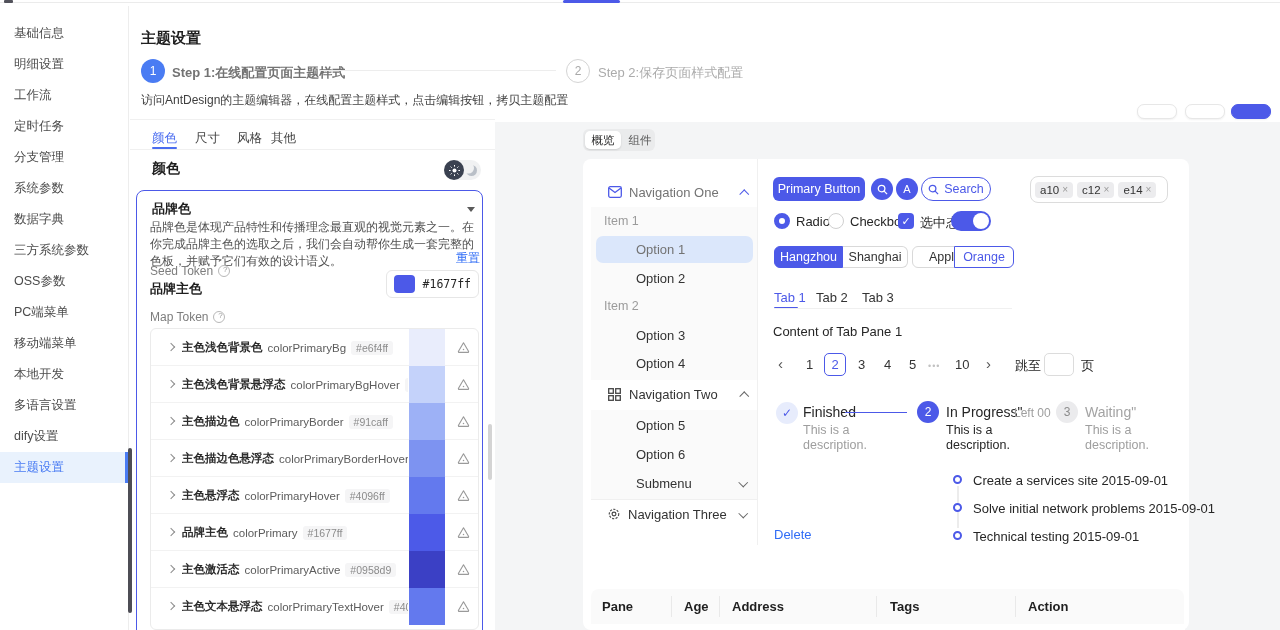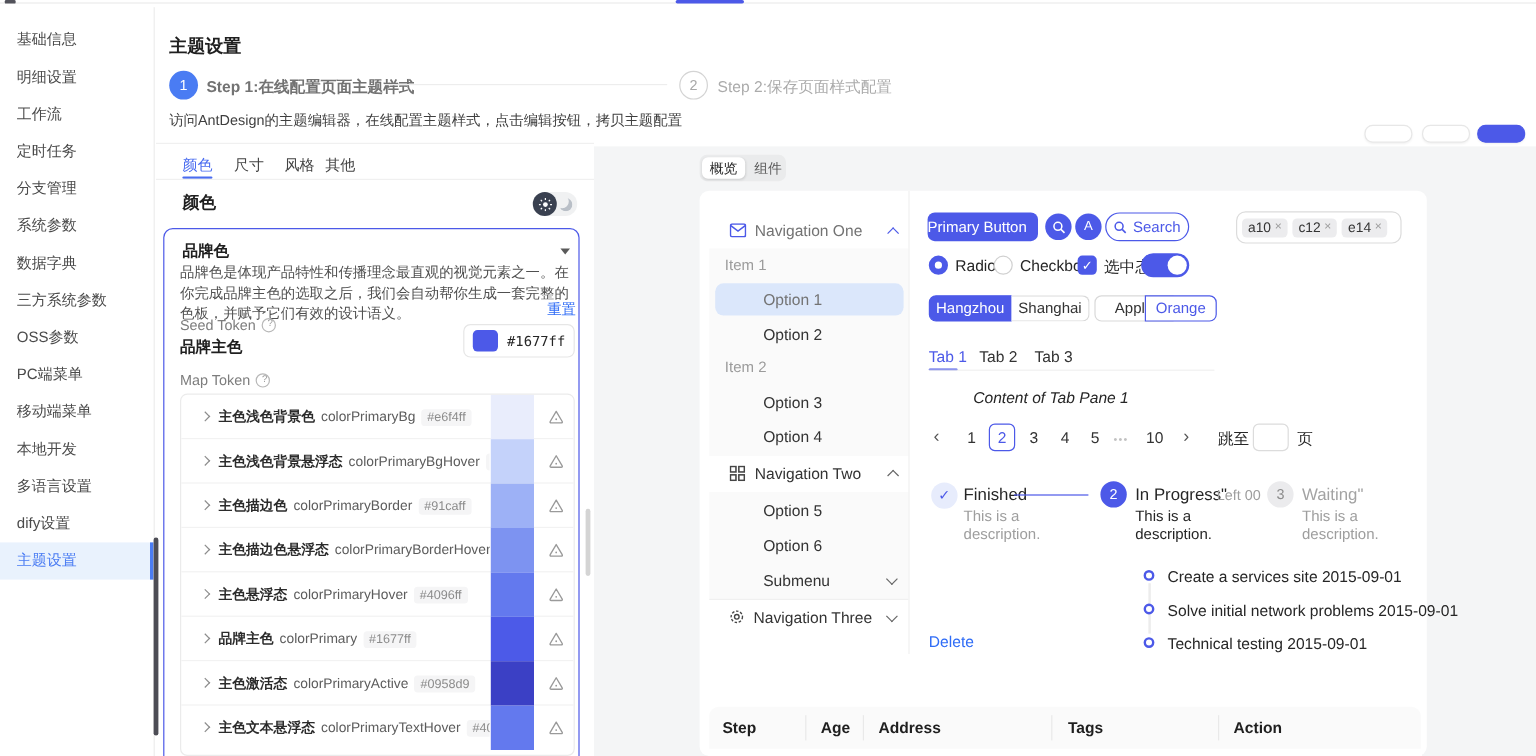--- a/index.html
+++ b/index.html
@@ -98,21 +98,21 @@
   .menu-group { color:#9b9b9b; font-size:12.5px; cursor:default; }
   .menu-sel { left:596px; top:236px; width:157px; height:27px; background:#dbe7fb; border-radius:7px; cursor:pointer; }
   .blue-t { color:#737373; }
   .chev { display:inline-block; width:6.5px; height:6.5px; border-right:1.5px solid #666; border-bottom:1.5px solid #666; }
   .chev-up { transform:rotate(-135deg) translate(-1px,-1px); }
   .chev-down { transform:rotate(45deg); }
   .delete-link { left:774px; top:527px; font-size:13px; color:#2f6cf6; cursor:pointer; }
 
   
   .btn-primary { left:773px; top:177px; width:92px; height:24px; background:#4c59e8; color:#fff; border-radius:6px;
-    display:flex; align-items:center; justify-content:flex-start; font-size:12.5px; cursor:pointer; }
+    display:flex; align-items:center; justify-content:center; font-size:12.5px; cursor:pointer; }
   .btn-circle { top:178px; width:22px; height:22px; border-radius:50%; background:#4c59e8; color:#fff;
     display:flex; align-items:center; justify-content:center; font-size:11px; cursor:pointer; }
   .btn-search { left:921px; top:177px; width:70px; height:24px; border:1px solid #4c59e8; border-radius:12px;
     color:#4c59e8; display:flex; align-items:center; justify-content:center; gap:5px; font-size:12.5px; background:#fff; cursor:pointer; }
   .tagbox { left:1030px; top:176px; width:138px; height:27px; border:1px solid #dcdcdc; border-radius:8px; background:#fff;
     display:flex; align-items:center; padding:0 4px; gap:4px; cursor:text; }
   .tag { background:#ececee; border-radius:4px; padding:2px 5px; font-size:11.5px; color:#333;
     display:flex; align-items:center; gap:3px; }
   .tag-x { color:#9b9b9b; font-size:10px; cursor:pointer; }
 
@@ -126,21 +126,21 @@
 
   .segbtn { position:absolute; top:246px; height:22px; display:flex; align-items:center; justify-content:center;
     font-size:12.5px; cursor:pointer; background:#fff; border:1px solid #d9d9d9; color:#333; }
   .segbtn.fill { background:#4c59e8; border-color:#4c59e8; color:#fff; }
   .segbtn.outline { border-color:#4c59e8; color:#4c59e8; }
 
   .tab { position:absolute; top:290px; font-size:13px; color:#333; cursor:pointer; }
   .tab.active { color:#4c59e8; }
   .tab-underline { left:774px; top:307px; width:24px; height:2px; background:#4c59e8; border-radius:1px; }
   .tabs-border { left:774px; top:308px; width:238px; height:1px; background:#f0f0f0; }
-  .tab-content { left:811px; top:324px; font-size:13px; color:#262626;font-style:italic; }
+  .tab-content { left:773px; top:324px; font-size:13px; color:#262626; }
 
   .pg { position:absolute; top:357px; font-size:13px; color:#333; cursor:pointer; }
   .pg-arrow { color:#555; font-size:15px; top:355px; }
   .pg-active { left:824px; top:353px; width:22px; height:23px; border:1px solid #4c59e8; border-radius:5px;
     color:#4c59e8; display:flex; align-items:center; justify-content:center; font-size:13px; cursor:pointer; }
   .pg-ellipsis { color:#c2c2c2; font-size:9px; letter-spacing:1px; top:361px; cursor:pointer; }
   .pg-jump-input { left:1044px; top:353px; width:30px; height:23px; border:1px solid #dcdcdc; border-radius:5px; background:#fff; }
   .pg-label { top:357px; font-size:13px; color:#262626; }
 
   .step-icon { position:absolute; width:22px; height:22px; border-radius:50%; display:flex; align-items:center;
@@ -587,21 +587,21 @@
   <div class="abs tl-line"></div>
   <div class="tl-dot abs" style="top:475px"></div>
   <div class="tl-dot abs" style="top:503px"></div>
   <div class="tl-dot abs" style="top:531px"></div>
   <div class="tl-text abs txt" style="top:473px">Create a services site 2015-09-01</div>
   <div class="tl-text abs txt" style="top:501px">Solve initial network problems 2015-09-01</div>
   <div class="tl-text abs txt" style="top:529px">Technical testing 2015-09-01</div>
 
   <div class="abs table-card"></div>
   <div class="abs table-head"></div>
-  <div class="th abs txt" style="left:602px">Step</div>
+  <div class="th abs txt" style="left:602px">Pane</div>
   <div class="th abs txt" style="left:684px">Age</div>
   <div class="th abs txt" style="left:732px">Address</div>
   <div class="th abs txt" style="left:890px">Tags</div>
   <div class="th abs txt" style="left:1028px">Action</div>
   <div class="th-tick abs" style="left:671px"></div>
   <div class="th-tick abs" style="left:719px"></div>
   <div class="th-tick abs" style="left:876px"></div>
   <div class="th-tick abs" style="left:1015px"></div>
 
 </div>

